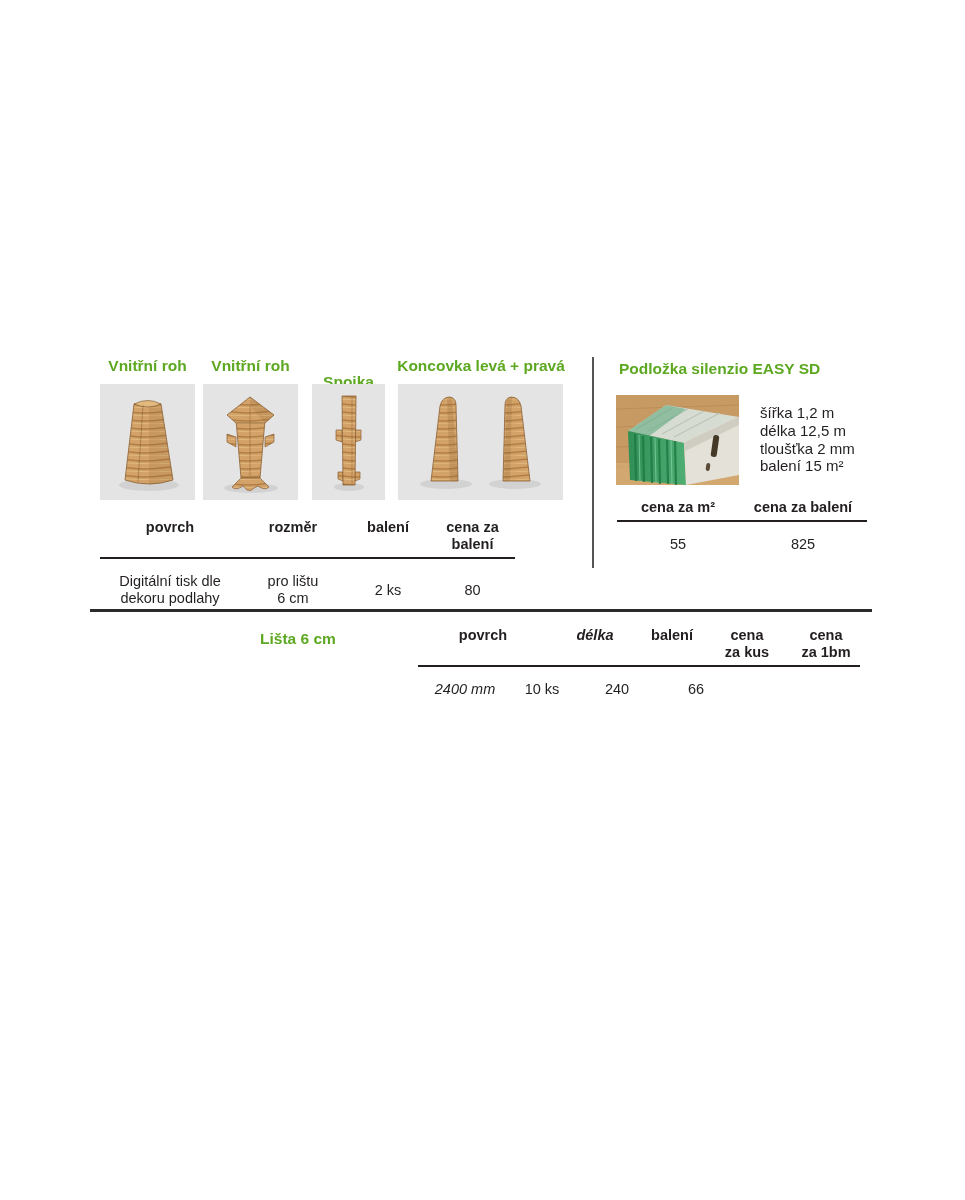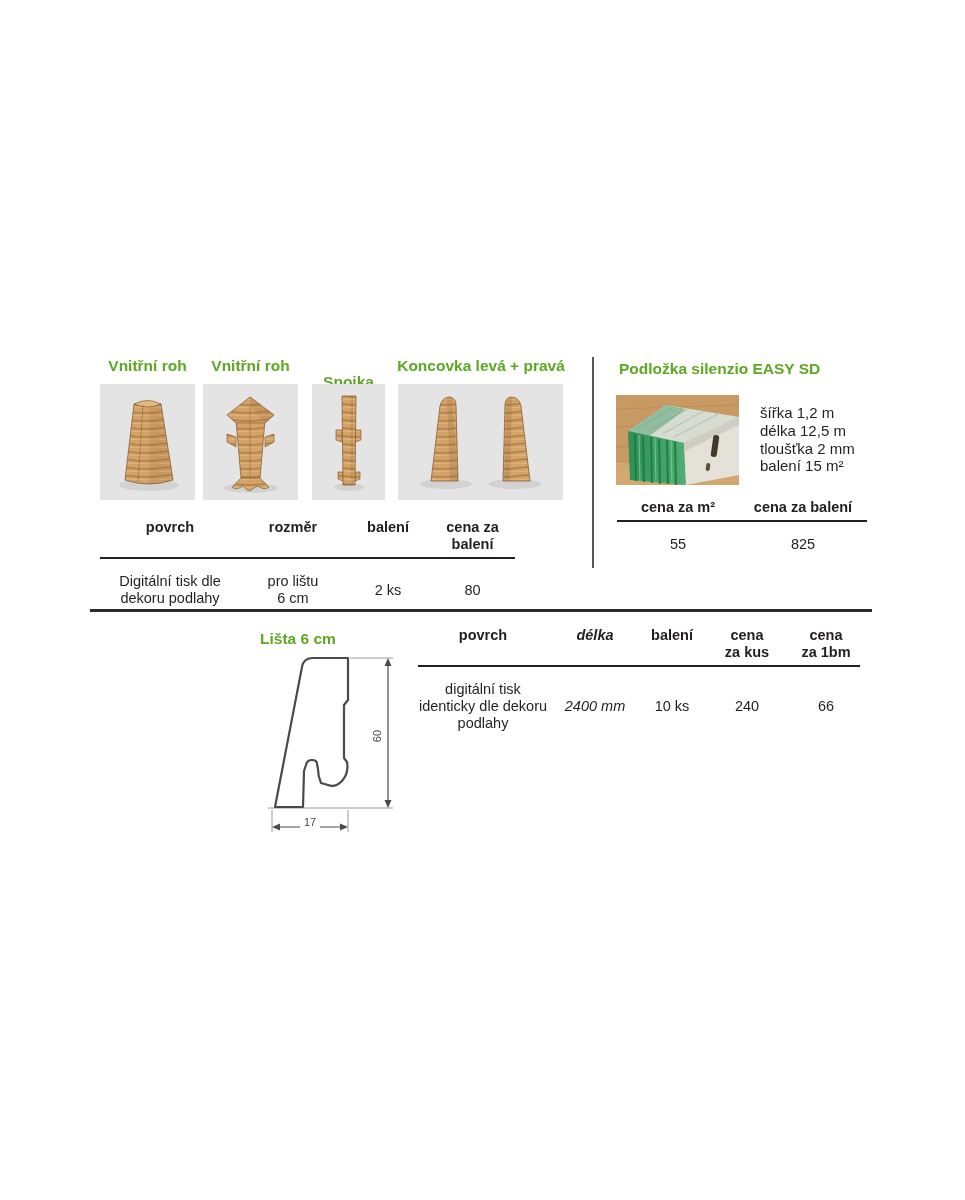--- a/index.html
+++ b/index.html
@@ -173,59 +173,32 @@
     <div class="drow">
       <div class="cell und-c0">55</div>
       <div class="cell und-c1">825</div>
     </div>
   </div>
 
   <div class="abs hdivider" style="left:90px;top:609px;width:782px;"></div>
 
   <div class="abs green-title" style="left:260px;top:630px;">Lišta 6 cm</div>
 
-  <div class="abs" style="left:262px;top:652px;width:135px;height:185px;">
-    <svg width="135" height="185" viewBox="0 0 135 185">
-
-      <g stroke="#9a9a9a" stroke-width="1">
-        <line x1="88" y1="6" x2="131" y2="6"></line>
-        <line x1="6" y1="156" x2="131" y2="156"></line>
-        <line x1="10" y1="158" x2="10" y2="180"></line>
-        <line x1="86" y1="158" x2="86" y2="180"></line>
-      </g>
-
-      <path d="M13,155 L40,15 Q41.5,6 51,6 L86,6 L86,48 L82,53 L82,106 L85,110
-               Q87,121 80,129 Q73,136 66,133 L59,131 Q56,124 56,117 L55,112
-               Q55,108 50,108 Q45,108 44,113 L42,119 L41,155 Z" fill="#ffffff" stroke="#4a4a4a" stroke-width="2.2" stroke-linejoin="round"></path>
-
-      <line x1="126" y1="8" x2="126" y2="154" stroke="#4a4a4a" stroke-width="1.2"></line>
-      <polygon points="126,6 122.5,14 129.5,14" fill="#4a4a4a"></polygon>
-      <polygon points="126,156 122.5,148 129.5,148" fill="#4a4a4a"></polygon>
-      <text x="119" y="84" font-size="11" fill="#4a4a4a" text-anchor="middle" transform="rotate(-90 119 84)" font-family="Liberation Sans, sans-serif">60</text>
-
-      <line x1="12" y1="175" x2="84" y2="175" stroke="#4a4a4a" stroke-width="1.2"></line>
-      <polygon points="10,175 18,171.5 18,178.5" fill="#4a4a4a"></polygon>
-      <polygon points="86,175 78,171.5 78,178.5" fill="#4a4a4a"></polygon>
-      <rect x="38" y="164" width="20" height="13" fill="#ffffff"></rect>
-      <text x="48" y="174" font-size="11" fill="#4a4a4a" text-anchor="middle" font-family="Liberation Sans, sans-serif">17</text>
-    </svg>
-  </div>
 
   <div class="abs tbl" style="left:418px;top:627px;width:442px;">
     <div class="hrow">
       <div class="cell sk-c0">povrch</div>
       <div class="cell sk-c1">délka</div>
       <div class="cell sk-c2">balení</div>
       <div class="cell sk-c3">cena
 za kus</div>
       <div class="cell sk-c4">cena
 za 1bm</div>
     </div>
     <div class="drow">
-      <div class="cell sk-c0">digitální tisk identicky dle dekoru podlahy</div>
       <div class="cell sk-c1">2400 mm</div>
       <div class="cell sk-c2">10 ks</div>
       <div class="cell sk-c3">240</div>
       <div class="cell sk-c4">66</div>
     </div>
   </div>
 
 </div>
 
 </body></html>

